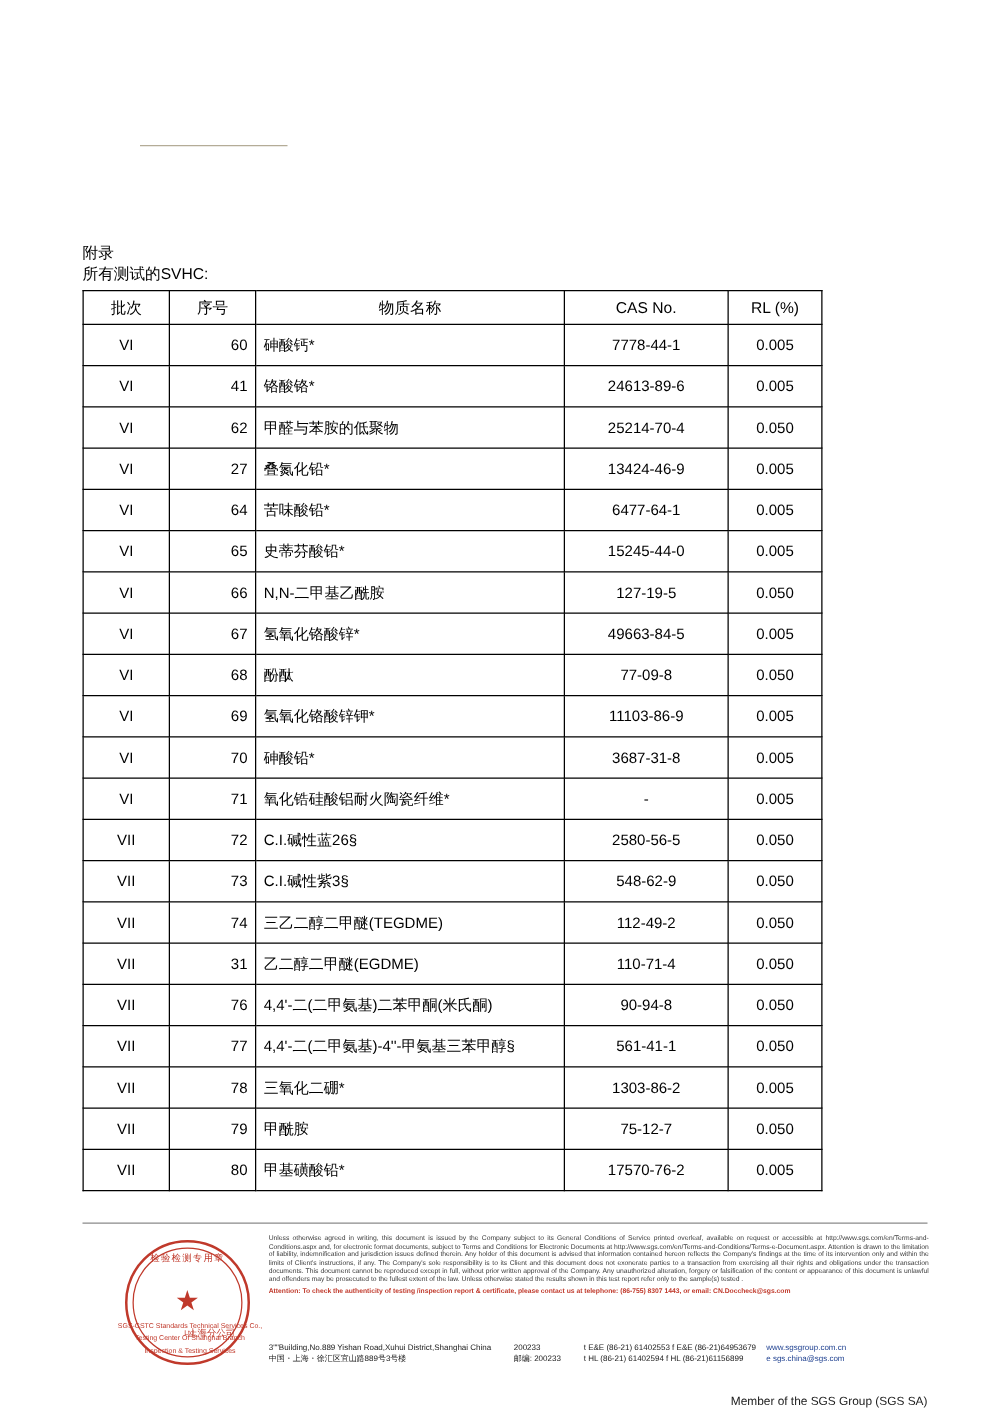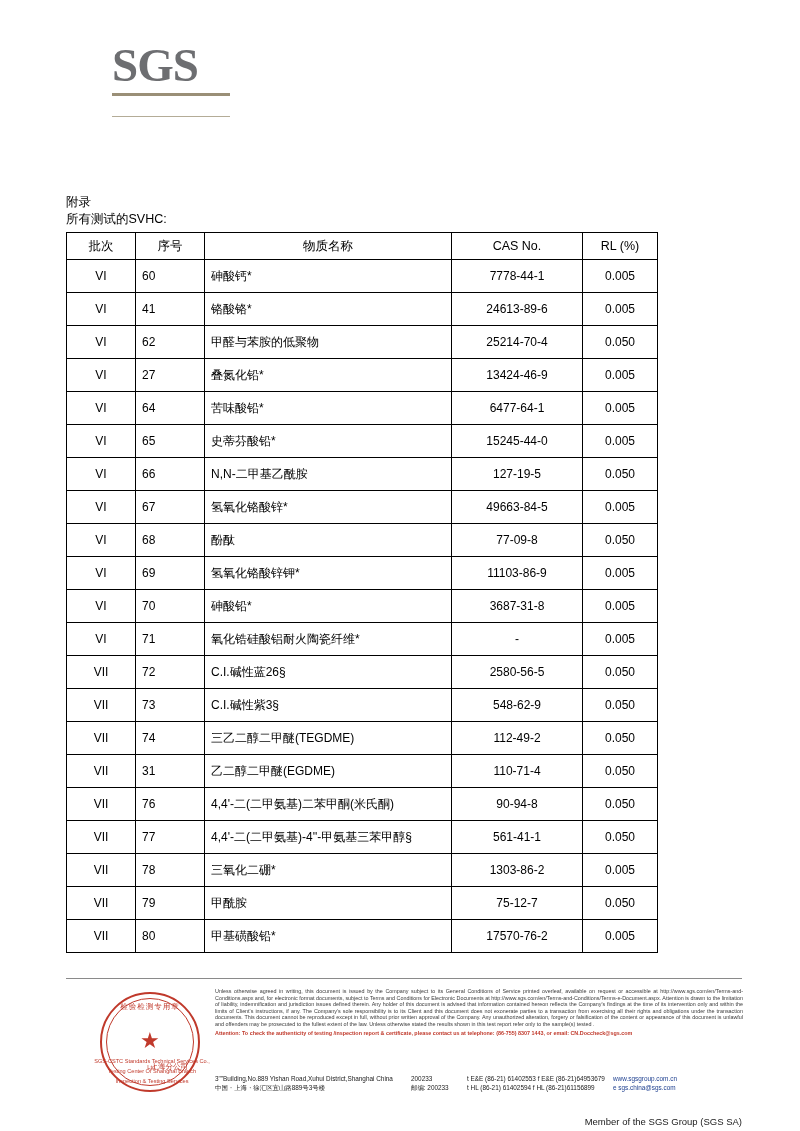--- a/index.html
+++ b/index.html
@@ -113,21 +113,21 @@
     height: 32px;
     font-weight: normal;
     vertical-align: middle;
   }
   table.svhc thead th {
     text-align: center;
     font-size: 12.5px;
     height: 26px;
   }
   .c-batch { width: 56px; text-align: center; }
-  .c-no    { width: 56px; text-align: left; }
+  .c-no    { width: 56px; text-align: right; }
   .c-name  { text-align: left; padding-left: 10px; }
   .c-cas   { width: 118px; text-align: center; }
   .c-rl    { width: 62px;  text-align: center; }
 
   
   .footer {
     position: absolute;
     left: 0;
     top: 978px;
     width: 800px;
@@ -252,24 +252,20 @@
     text-align: right;
     font-size: 9.5px;
     color: #1a1a1a;
   }
 </style>
 </head>
 <body>
 
 <div class="page">
 
-  <div class="logo-block">
-    <div class="logo-text">SGS</div>
-    <div class="logo-rule"></div>
-  </div>
   <div class="logo-rule2"></div>
 
 
   <div class="appendix">
     <span>附录</span>
     <span class="sub">所有测试的SVHC:</span>
   </div>
 
   <table class="svhc">
     <thead>

